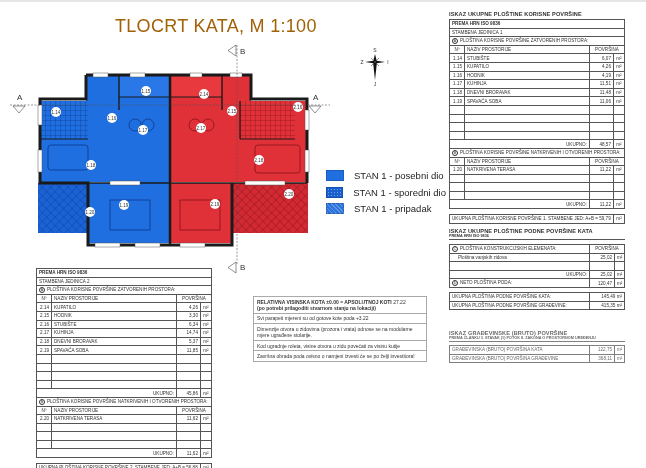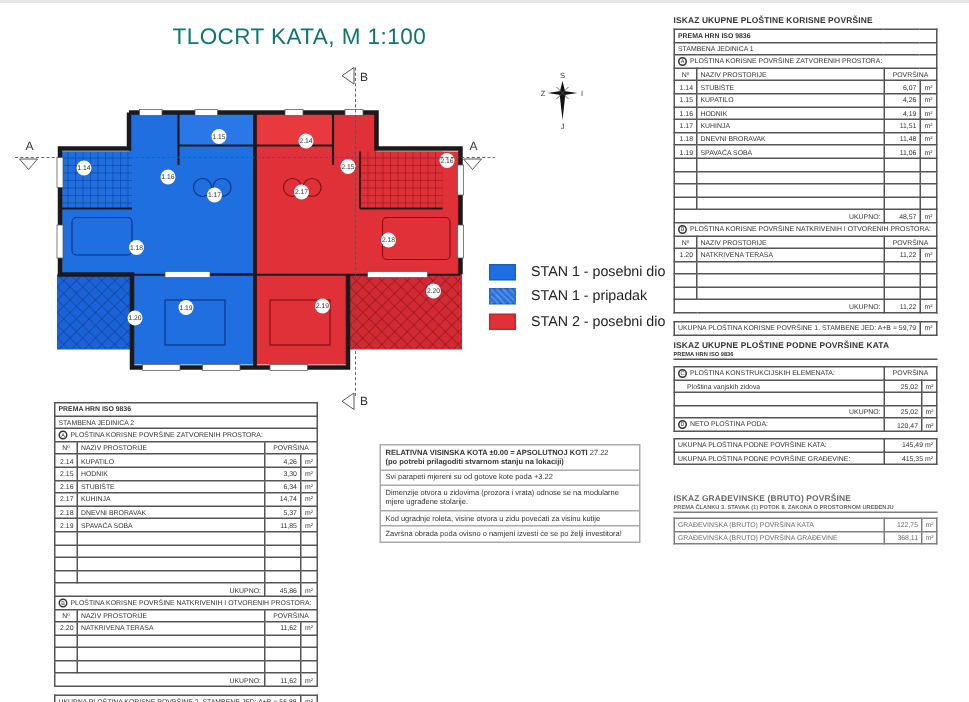--- a/index.html
+++ b/index.html
@@ -1,32 +1,32 @@
 <!DOCTYPE html>
 <html><head>
 <meta charset="utf-8">
 <style>
   * { box-sizing: border-box; margin: 0; padding: 0; }
   html, body { width: 646px; height: 468px; background: #ffffff; overflow: hidden; }
   body { position: relative; font-family: "Liberation Sans", sans-serif; color: #222; }
   .topbar { position: absolute; left: 0; top: 0; width: 646px; height: 2px; background: #e6e6e6; }
 
-  .title { position: absolute; left: 115px; top: 16px; font-size: 15px; letter-spacing: 0.3px; color: #0f766e; }
+  .title { position: absolute; left: 115px; top: 16px; font-size: 18px; letter-spacing: 0.3px; color: #a16207; }
 
   
   .plan { position: absolute; left: 0; top: 40px; width: 340px; height: 240px; }
   .plan svg { position: absolute; left: 0; top: 0; }
 
   
   .compass { position: absolute; left: 360px; top: 40px; width: 40px; height: 50px; }
 
   
   .legend { position: absolute; left: 326px; top: 170px; width: 120px; }
   .legend-title { font-size: 12px; color: #222; margin-bottom: 8px; margin-left: 2px; }
-  .legend-item { display: flex; align-items: flex-end; height: 16.5px; }
+  .legend-item { display: flex; align-items: flex-start; height: 16.5px; }
   .legend-swatch { width: 18px; height: 11px; margin-right: 10px; border: 1px solid rgba(0,0,0,0.15); }
   .legend-label { font-size: 9.5px; color: #222; white-space: nowrap; }
   .sw-solid-blue { background: #1f6fe0; }
   .sw-dot-blue { background: #1a5fcc; background-image: radial-gradient(#6aa0f0 0.8px, transparent 0.9px); background-size: 3px 3px; }
   .sw-hatch-blue { background: #2a72dc; background-image: repeating-linear-gradient(45deg, rgba(255,255,255,0.25) 0 1px, transparent 1px 3px); }
   .sw-solid-red { background: #e03038; }
   .sw-dot-red { background: #b8222a; background-image: radial-gradient(#e87077 0.8px, transparent 0.9px); background-size: 3px 3px; }
   .sw-hatch-red { background: #d8343a; background-image: repeating-linear-gradient(45deg, rgba(255,255,255,0.25) 0 1px, transparent 1px 3px); }
 
   
@@ -225,26 +225,26 @@
     <path d="M11 18 L19 26 M19 18 L11 26" stroke="#555" stroke-width="0.6"></path>
   </svg>
 </div>
 
 <div class="legend">
   <div class="legend-item">
     <span class="legend-swatch sw-solid-blue"></span>
     <span class="legend-label">STAN 1 - posebni dio</span>
   </div>
   <div class="legend-item">
+    <span class="legend-swatch sw-dot-blue"></span>
+    <span class="legend-label">STAN 1 - sporedni dio</span>
+  </div>
+  <div class="legend-item">
     <span class="legend-swatch sw-hatch-blue"></span>
     <span class="legend-label">STAN 1 - pripadak</span>
-  </div>
-  <div class="legend-item">
-    <span class="legend-swatch sw-solid-red"></span>
-    <span class="legend-label">STAN 2 - posebni dio</span>
   </div>
 </div>
 
 <div class="tbl-block" style="left:449px; top:11px; width:176px;">
   <div class="caption" style="margin-bottom:2px;">ISKAZ UKUPNE PLOŠTINE KORISNE POVRŠINE</div>
   <table class="ds">
     <colgroup>
         <col style="width:15px">
         <col>
         <col style="width:24px">

